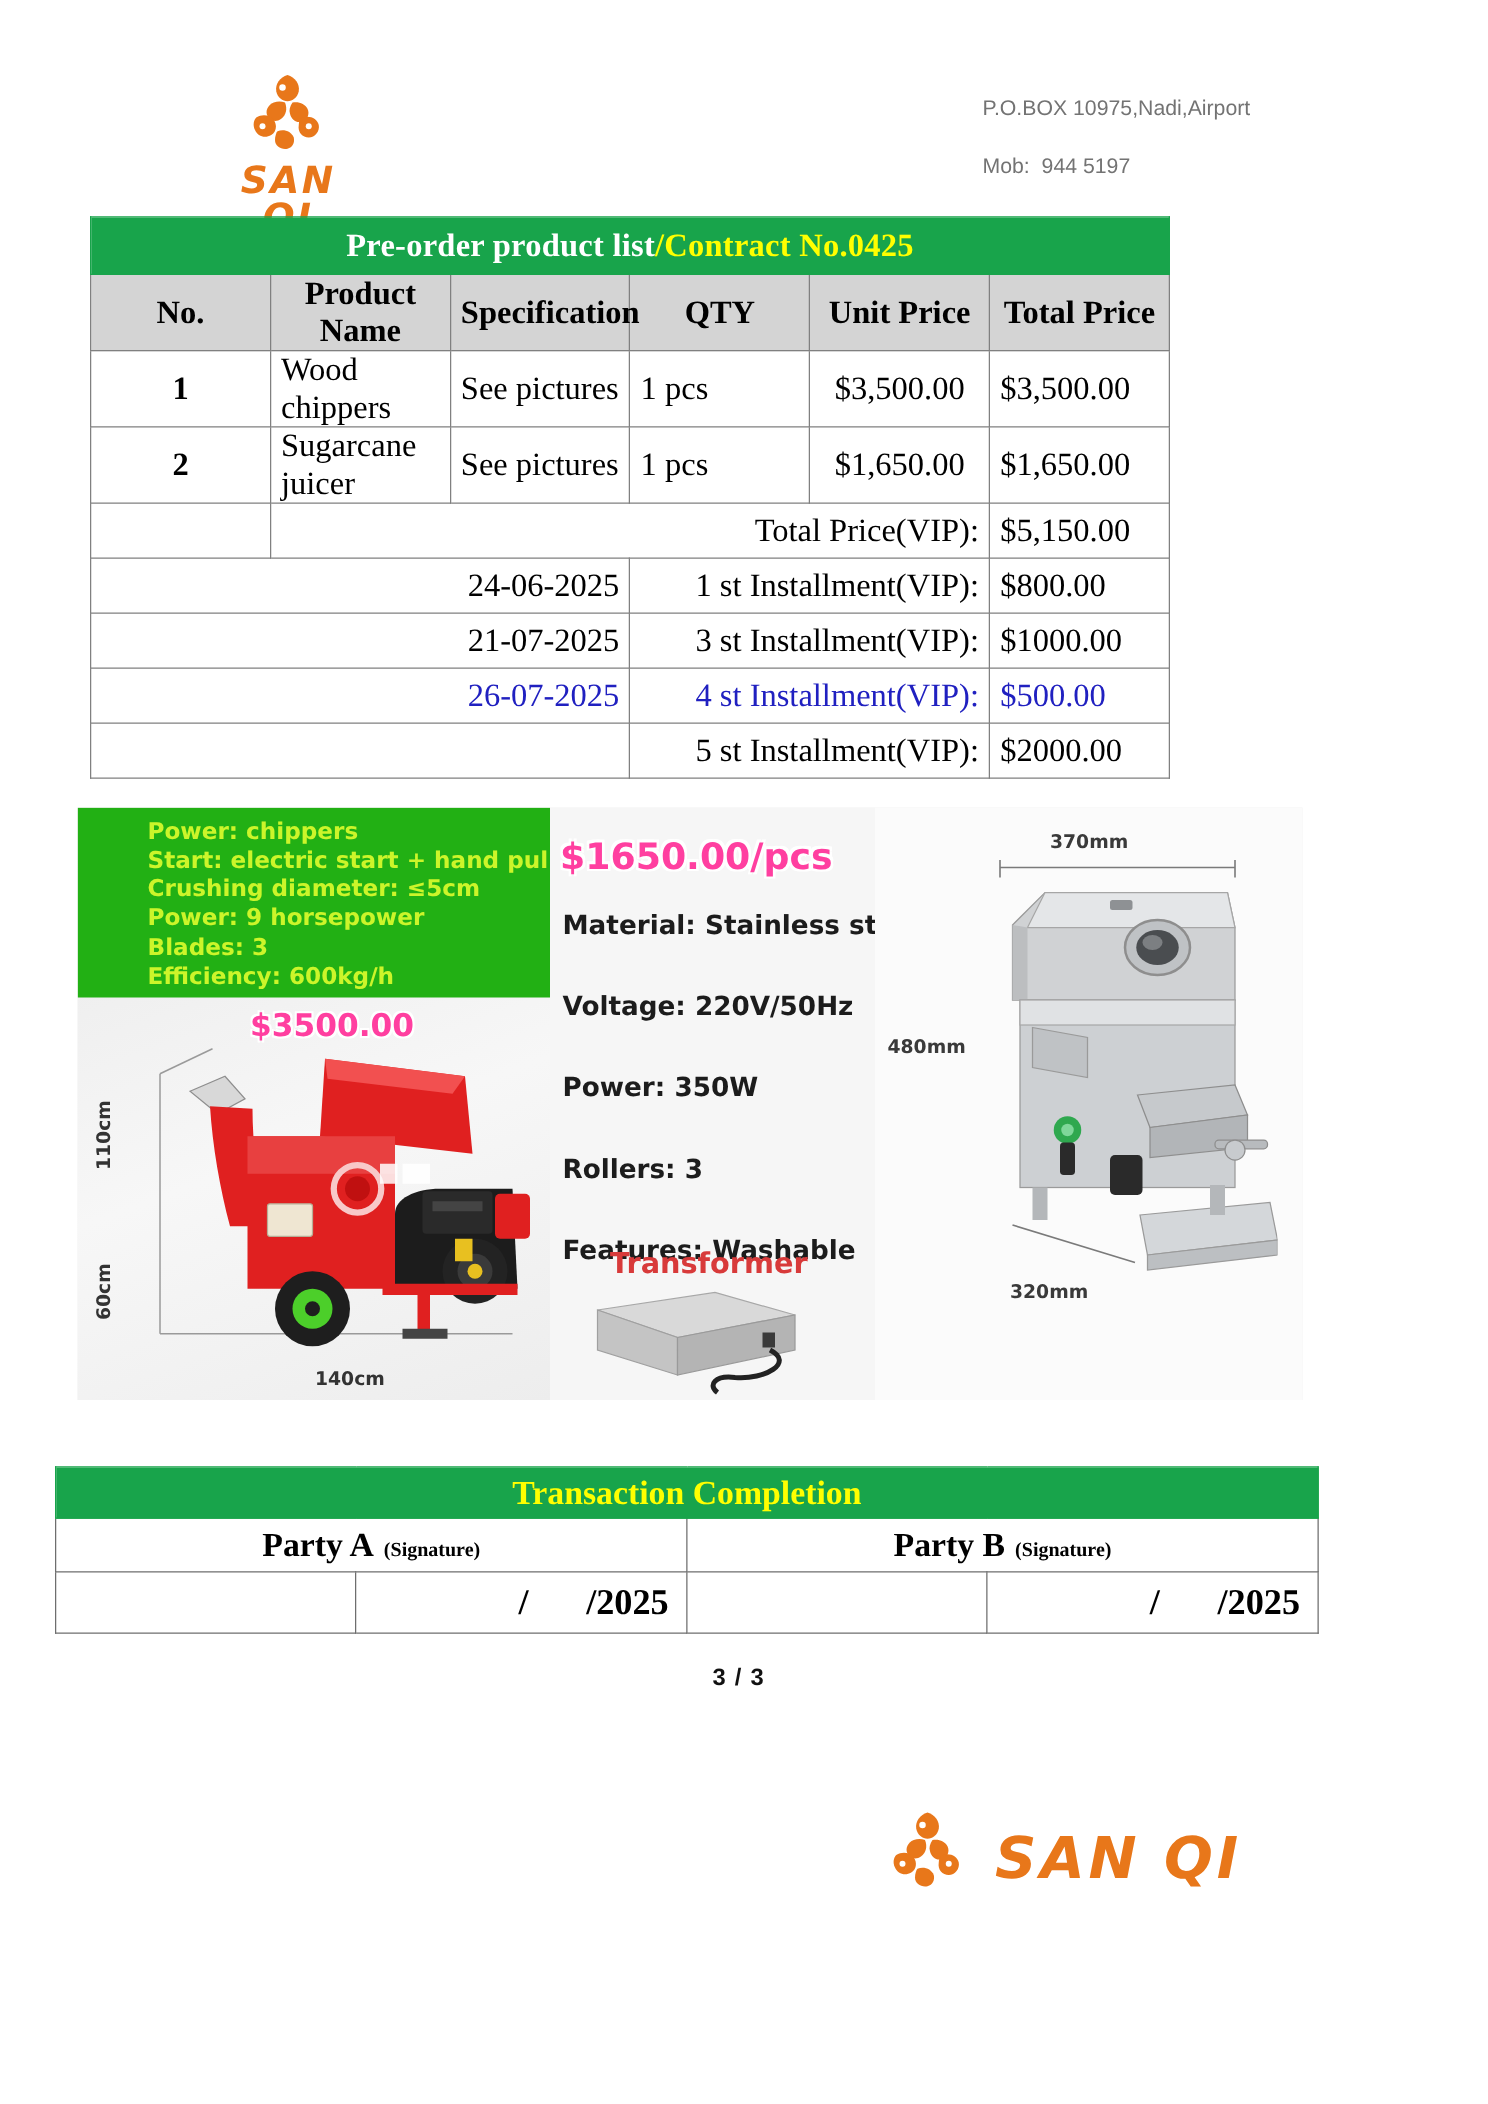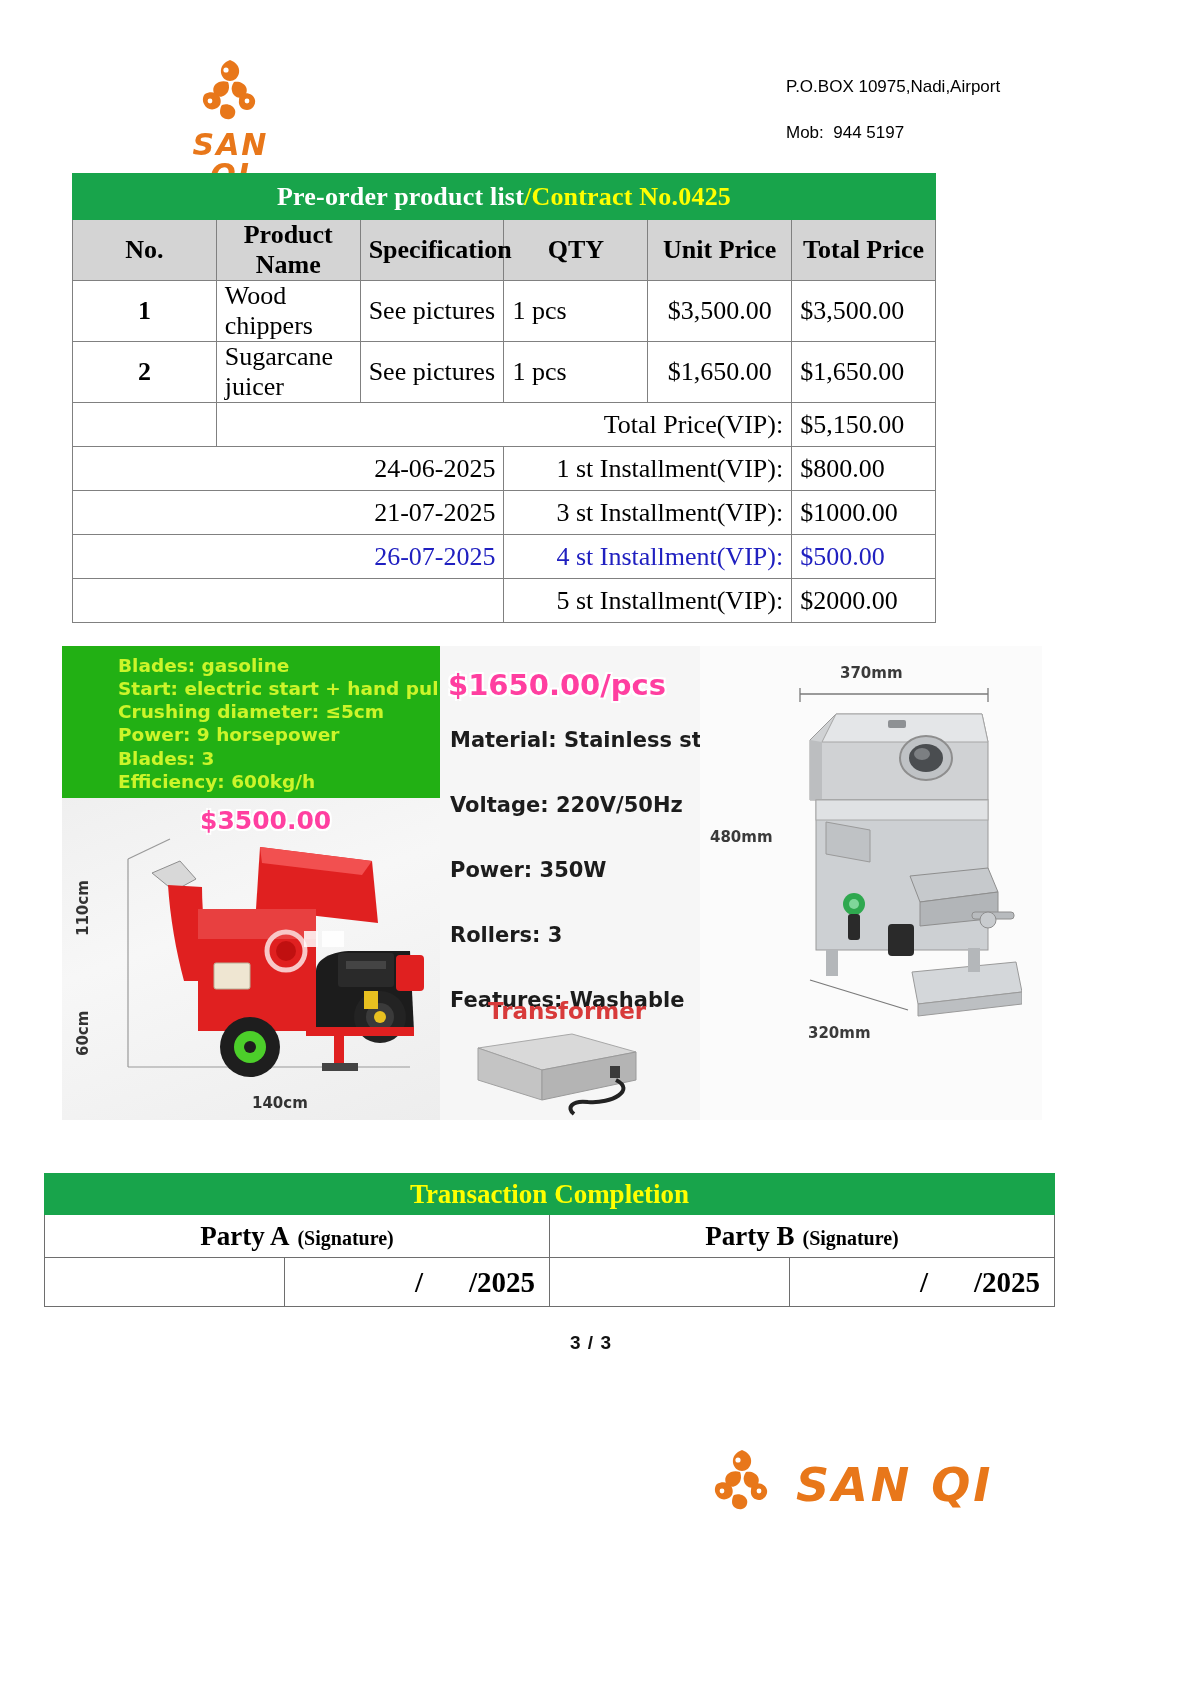--- a/index.html
+++ b/index.html
@@ -52,21 +52,21 @@
     font-family: "Liberation Sans", sans-serif;
     font-size: 17px;
     color: #1a1a1a;
     line-height: 1.35;
   }
   .hdr-col-b {
     position: absolute;
     left: 786px; top: 76px;
     font-family: "Liberation Sans", sans-serif;
     font-size: 17px;
-    color: #000000;
+    color: #737373;
     line-height: 1.35;
   }
   .hdr-row2 { margin-top: 23px; }
 
   
   .order-table-wrap {
     position: absolute;
     left: 72px; top: 173px;
     width: 964px;
   }
@@ -252,21 +252,21 @@
     text-align: center;
     height: 38px;
   }
   .party-cell {
     text-align: center;
     height: 40px;
     font-size: 27px;
     font-weight: bold;
   }
   .party-cell .sig {
-    font-size: 20px;
+    font-size: 16px;
     font-weight: bold;
     margin-left: 8px;
   }
   .sign-blank { height: 46px; }
   .date-cell {
     text-align: right;
     font-size: 29px;
     font-weight: bold;
     padding-right: 14px;
     height: 46px;
@@ -396,21 +396,21 @@
         <td class="c-total">$2000.00</td>
       </tr>
     </tbody>
   </table>
 </div>
 
 <div class="product-images">
 
   <div class="pi-left">
     <div class="spec-green">
-      <div>Blades: gasoline</div>
+      <div>Power: chippers</div>
       <div>Start: electric start + hand pull</div>
       <div>Crushing diameter: ≤5cm</div>
       <div>Power: 9 horsepower</div>
       <div>Blades: 3</div>
       <div>Efficiency: 600kg/h</div>
     </div>
 
     <div class="price-tag-left">$3500.00</div>
 
     <svg class="chipper" width="330" height="280" viewBox="0 0 330 280">

